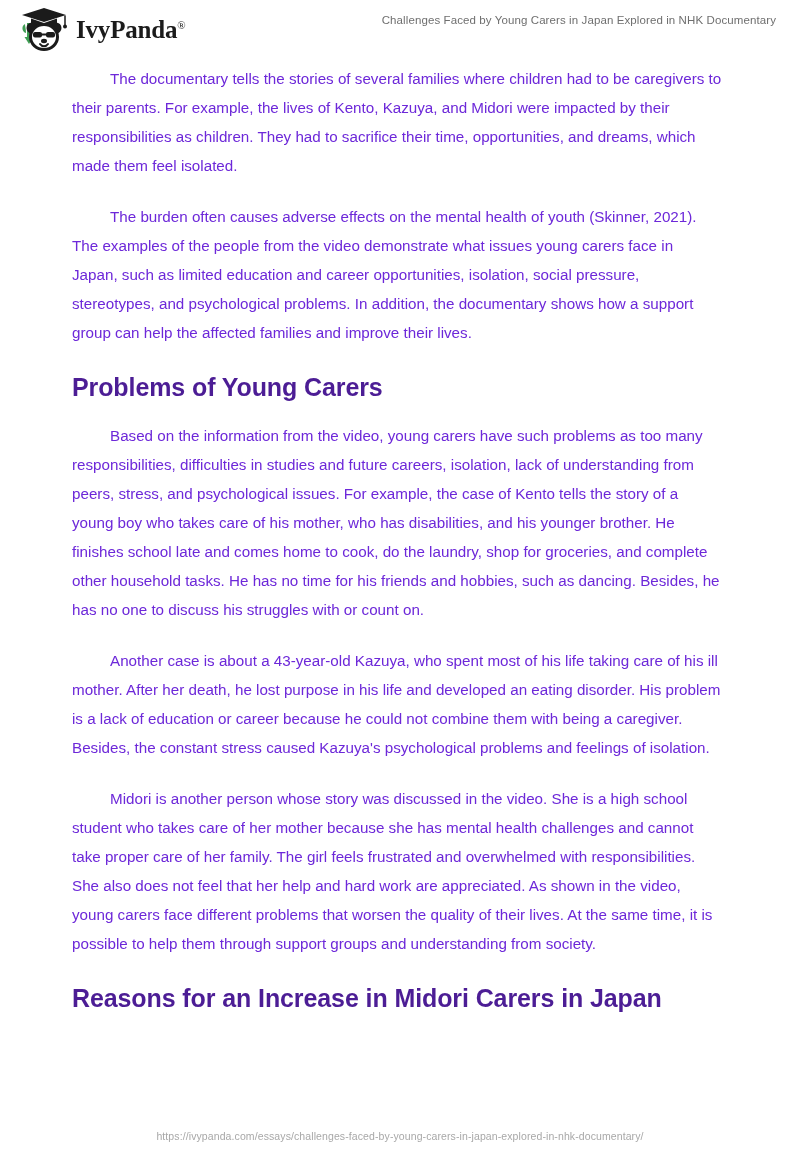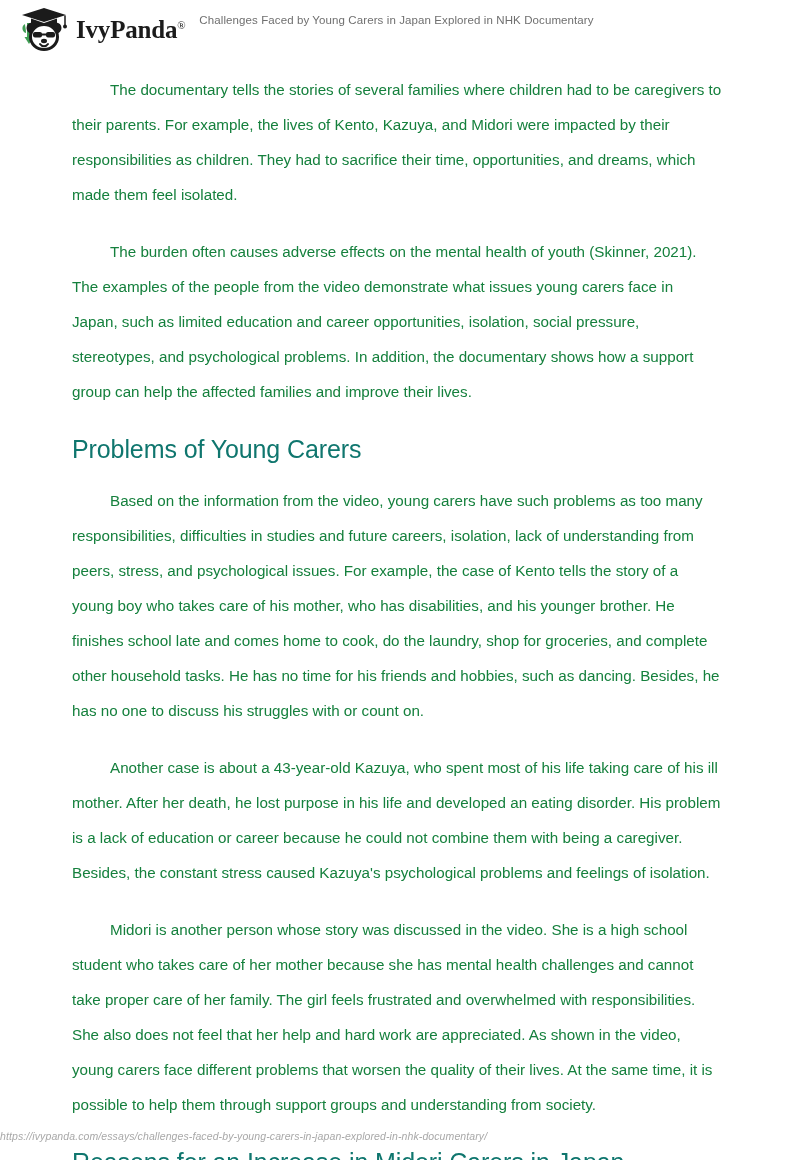--- a/index.html
+++ b/index.html
@@ -48,61 +48,61 @@
     font-family: "Liberation Serif", serif;
     font-size: 11px;
     vertical-align: super;
     font-weight: normal;
   }
   .header-title {
     position: absolute;
     left: 17px;
     right: 0;
     top: 14px;
-    text-align: center;
+    text-align: right;
     font-size: 11.5px;
     color: #6f6f6f;
     letter-spacing: 0.1px;
   }
 
   
   .doc-body {
     position: absolute;
     top: 64px;
     left: 72px;
     width: 650px;
   }
   .doc-body p {
-    margin: 8px 0 22px 0;
+    margin: 0 0 22px 0;
     font-size: 15.2px;
-    line-height: 35px;
+    line-height: 29px;
     text-indent: 38px;
-    color: #15803d;
+    color: #6d28d9;
     text-align: left;
     word-spacing: 0px;
   }
   .doc-body h2 {
     margin: 10px 0 16px 0;
     font-size: 25px;
     line-height: 36px;
-    font-weight: normal;
-    color: #0f766e;
+    font-weight: bold;
+    color: #4c1d95;
     letter-spacing: -0.1px;
   }
   .h2-spaced-top {
     margin-top: 18px;
   }
 
   
   .page-footer {
     position: absolute;
     left: 0;
     right: 0;
     bottom: 16px;
-    font-style: italic;
+    text-align: center;
   }
   .footer-url {
     font-size: 10.5px;
     color: #a8a8a8;
     letter-spacing: 0.1px;
     text-decoration: none;
   }
 </style>
 </head>
 <body>

